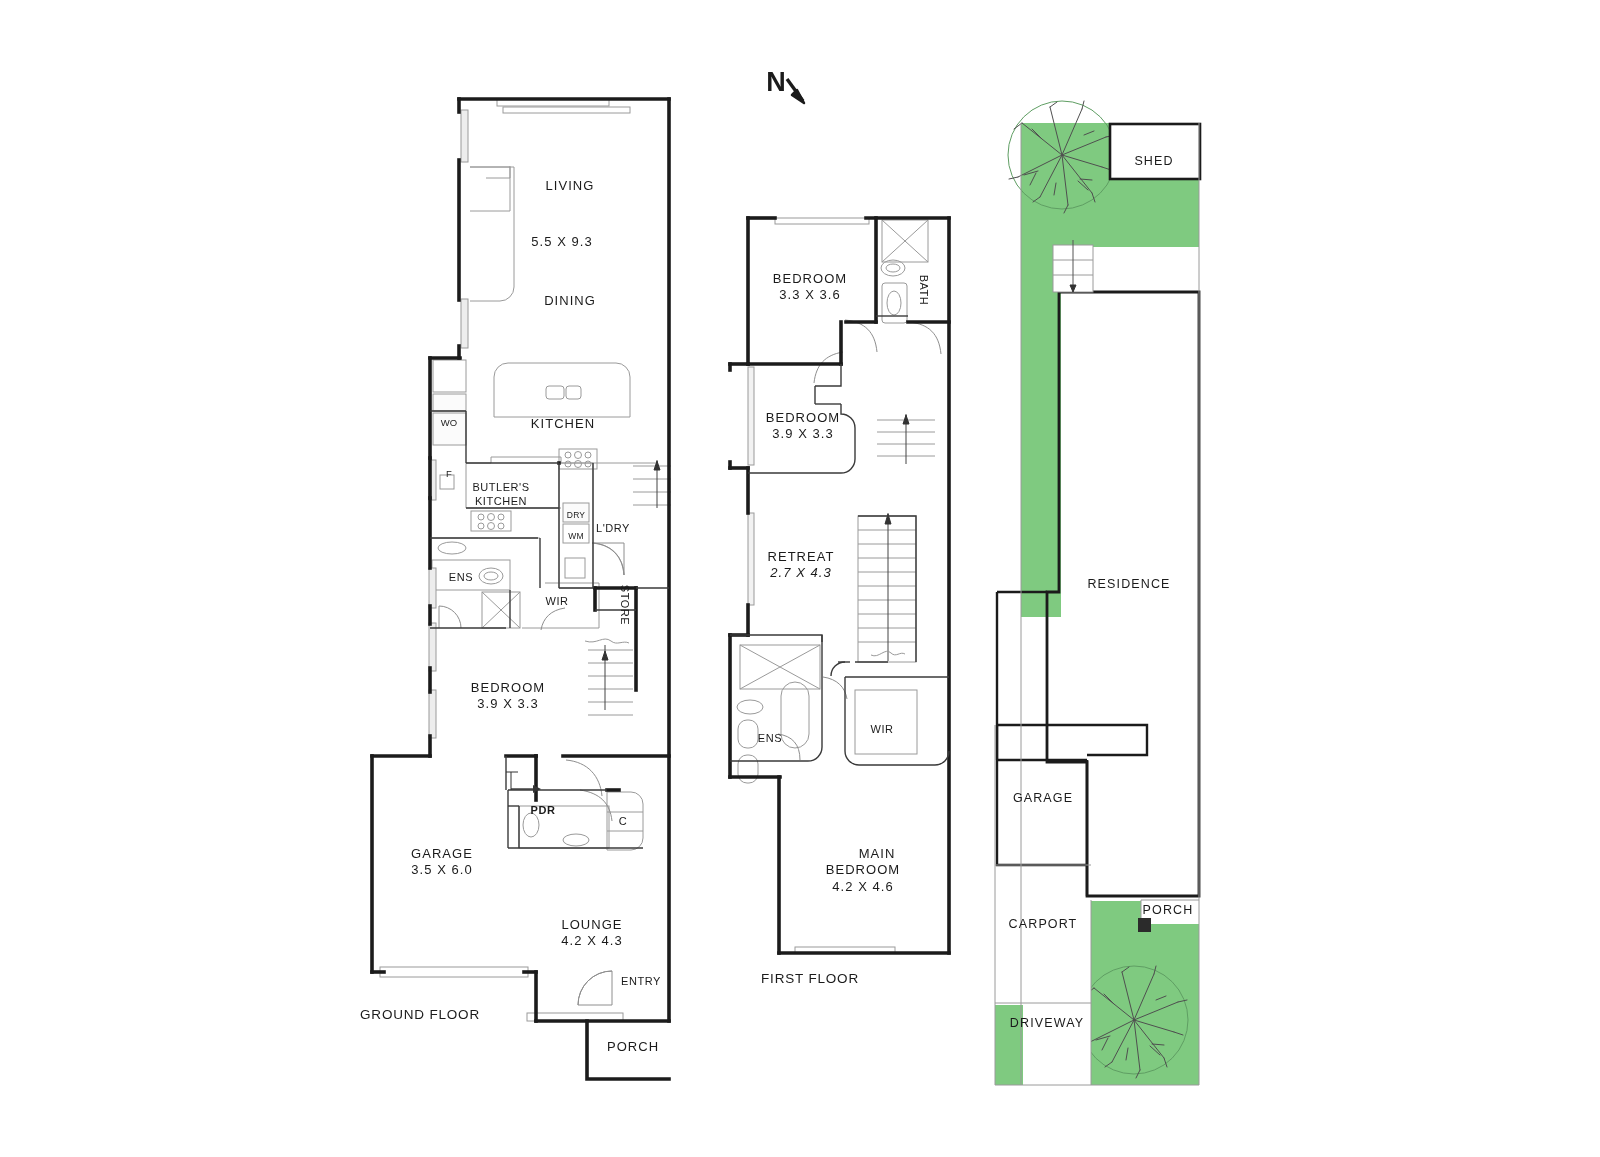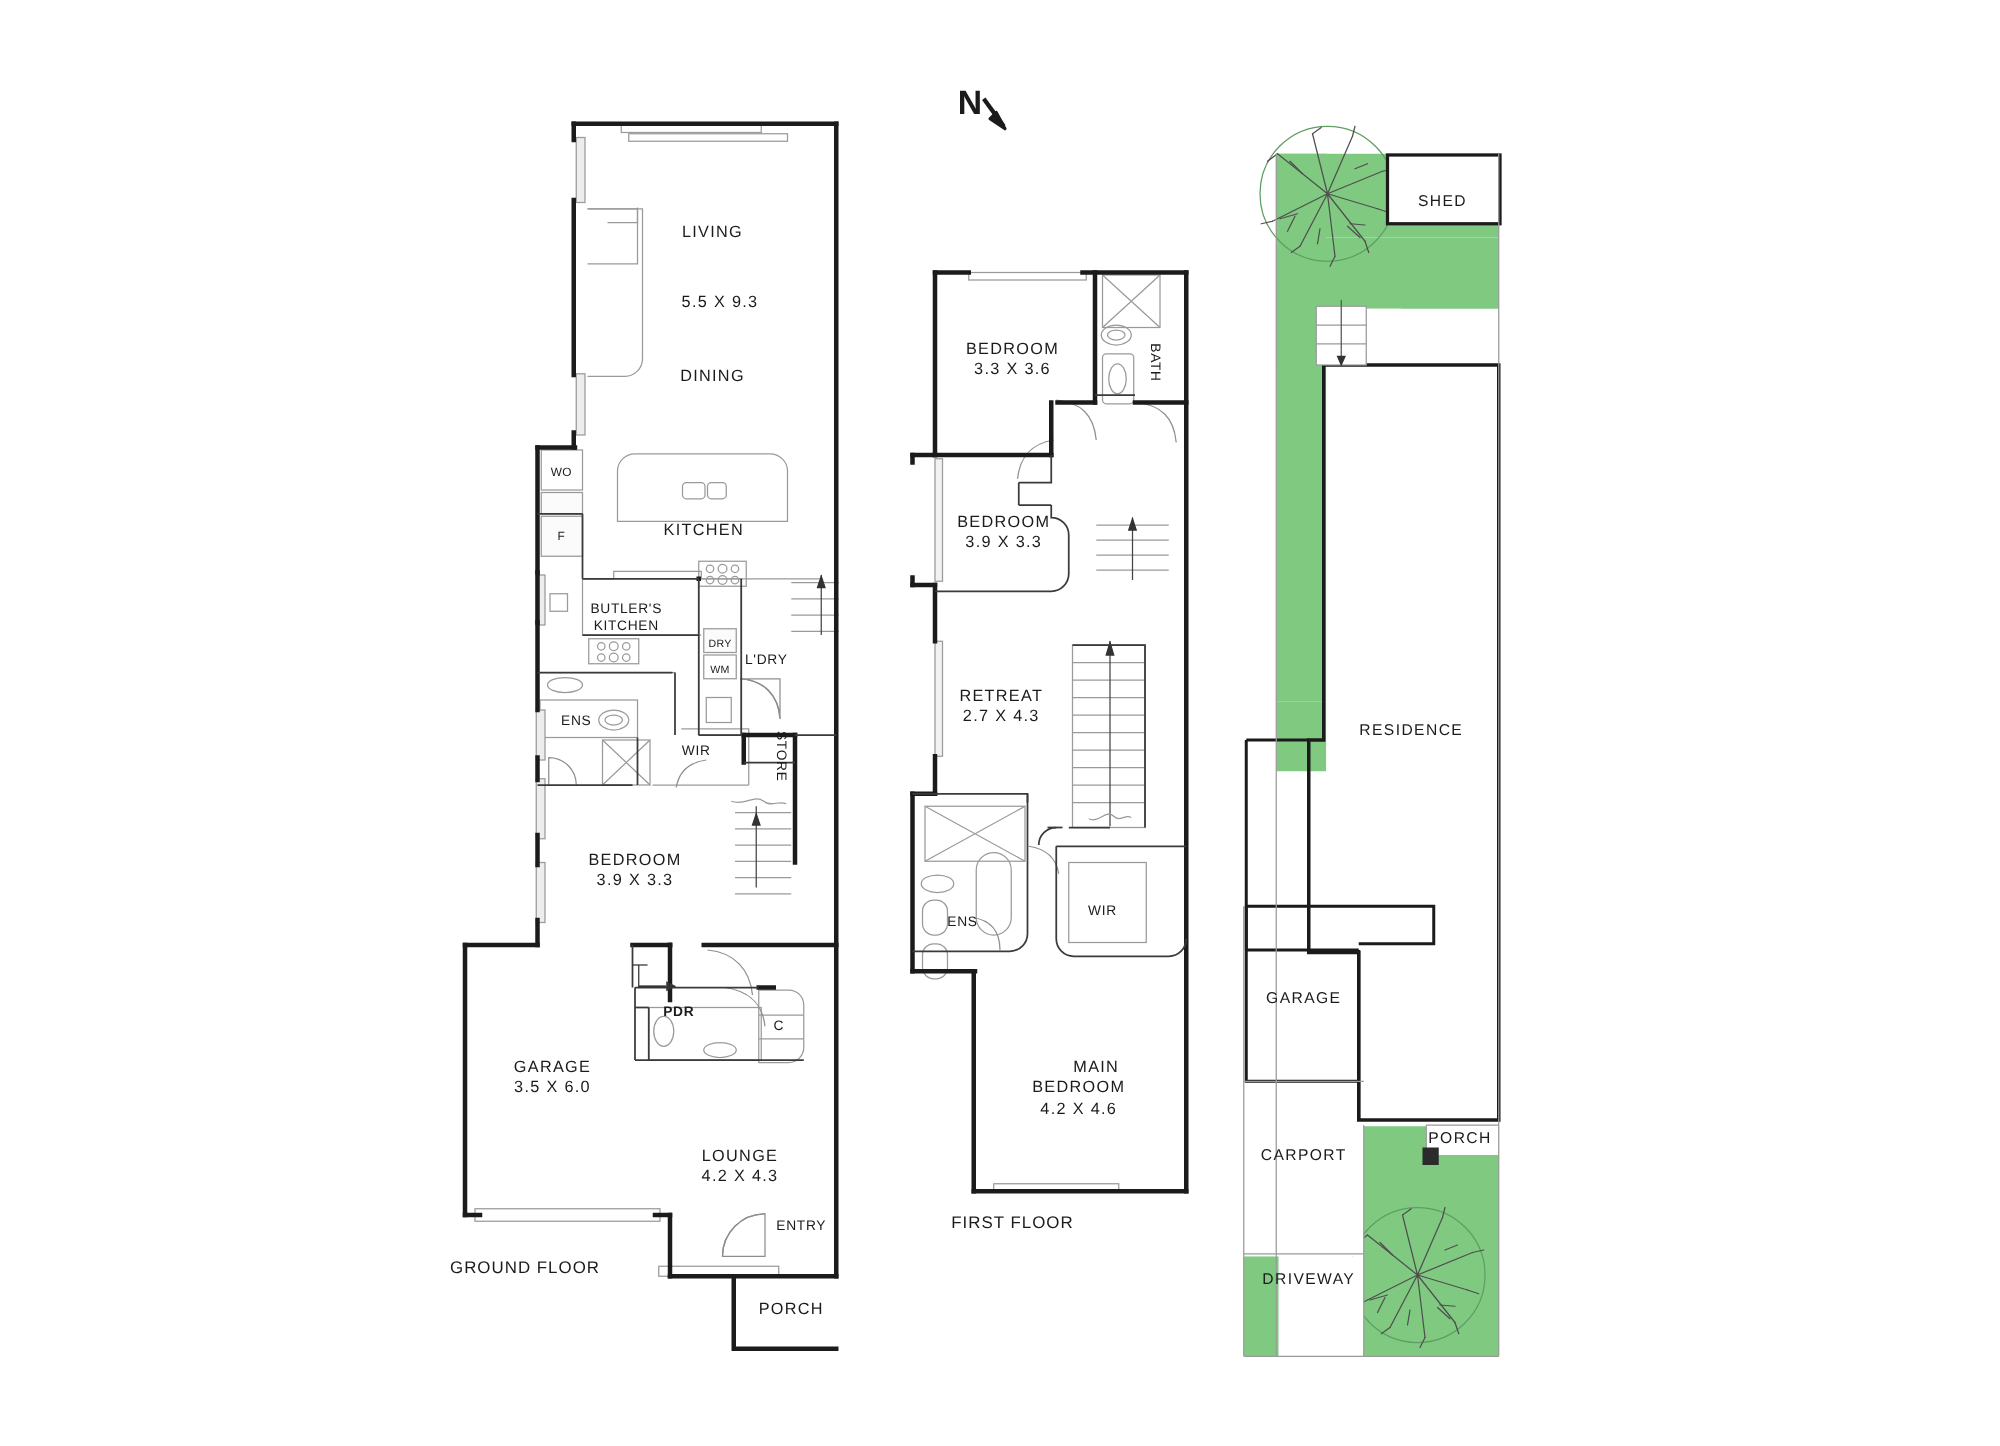--- a/index.html
+++ b/index.html
@@ -21,21 +21,21 @@
     white-space:nowrap;
     line-height:1.25;
     text-align:center;
     transform:translate(-50%,-50%);
     font-weight:400;
   }
   .lbl.room{font-size:13px;}
   .lbl.dim{font-size:13px;}
   .lbl.small{font-size:11px;letter-spacing:.05em;}
   .lbl.tiny{font-size:8.5px;letter-spacing:.02em;}
-  .lbl.micro{font-size:9.5px;letter-spacing:.02em;}
+  .lbl.micro{font-size:9.5px;letter-spacing:.02em;margin-top:44px;}
   .lbl.floorname{font-size:13.5px;font-weight:400;letter-spacing:.06em;}
   .lbl.site{font-size:12.5px;letter-spacing:.09em;}
   .lbl.vert{transform:translate(-50%,-50%) rotate(90deg);}
   .lbl.compassN{font-size:27px;font-weight:700;letter-spacing:0;}
 </style>
 </head>
 <body>
 
 <div id="plan-root">
 
@@ -394,21 +394,21 @@
 
   <g>
     <path d="M787 79 L803 101" stroke="#1b1b1b" stroke-width="3.4" fill="none"></path>
     <path d="M792 95 L804 103 L797 90 Z" fill="#1b1b1b" stroke="#1b1b1b" stroke-width="2.5" stroke-linejoin="round"></path>
   </g>
 </svg>
 
 <div class="lbl compassN" style="left:776px;top:83px;">N</div>
 
 <div class="lbl room" style="left:570px;top:186px;">LIVING</div>
-<div class="lbl dim" style="left:576px;top:242px;">5.5 X 9.3</div>
+<div class="lbl dim" style="left:562px;top:242px;">5.5 X 9.3</div>
 <div class="lbl room" style="left:570px;top:301px;">DINING</div>
 <div class="lbl room" style="left:563px;top:424px;">KITCHEN</div>
 <div class="lbl micro" style="left:449px;top:379px;">WO</div>
 <div class="lbl micro" style="left:449px;top:430px;">F</div>
 <div class="lbl small" style="left:501px;top:488px;">BUTLER'S</div>
 <div class="lbl small" style="left:501px;top:502px;">KITCHEN</div>
 <div class="lbl tiny" style="left:576px;top:515px;">DRY</div>
 <div class="lbl tiny" style="left:576px;top:536px;">WM</div>
 <div class="lbl small" style="left:613px;top:517px;margin-top:12px;">L'DRY</div>
 <div class="lbl small" style="left:461px;top:578px;">ENS</div>
@@ -425,21 +425,21 @@
 <div class="lbl small" style="left:641px;top:982px;">ENTRY</div>
 <div class="lbl room" style="left:633px;top:1047px;">PORCH</div>
 <div class="lbl floorname" style="left:420px;top:1015px;">GROUND FLOOR</div>
 
 <div class="lbl room" style="left:810px;top:279px;">BEDROOM</div>
 <div class="lbl dim" style="left:810px;top:295px;">3.3 X 3.6</div>
 <div class="lbl small vert" style="left:923px;top:290px;">BATH</div>
 <div class="lbl room" style="left:803px;top:418px;">BEDROOM</div>
 <div class="lbl dim" style="left:803px;top:434px;">3.9 X 3.3</div>
 <div class="lbl room" style="left:801px;top:557px;">RETREAT</div>
-<div class="lbl dim" style="left:801px;top:573px;">2.7 X 4.3</div>
+<div class="lbl dim" style="left:801px;top:573px;font-style:italic;">2.7 X 4.3</div>
 <div class="lbl small" style="left:770px;top:739px;">ENS</div>
 <div class="lbl small" style="left:882px;top:730px;">WIR</div>
 <div class="lbl room" style="left:863px;top:854px;padding-left:28px;">MAIN</div>
 <div class="lbl room" style="left:863px;top:870px;">BEDROOM</div>
 <div class="lbl dim" style="left:863px;top:887px;">4.2 X 4.6</div>
 <div class="lbl floorname" style="left:810px;top:979px;">FIRST FLOOR</div>
 
 <div class="lbl site" style="left:1154px;top:162px;">SHED</div>
 <div class="lbl site" style="left:1121px;top:585px;padding-left:16px;">RESIDENCE</div>
 <div class="lbl site" style="left:1043px;top:799px;">GARAGE</div>

